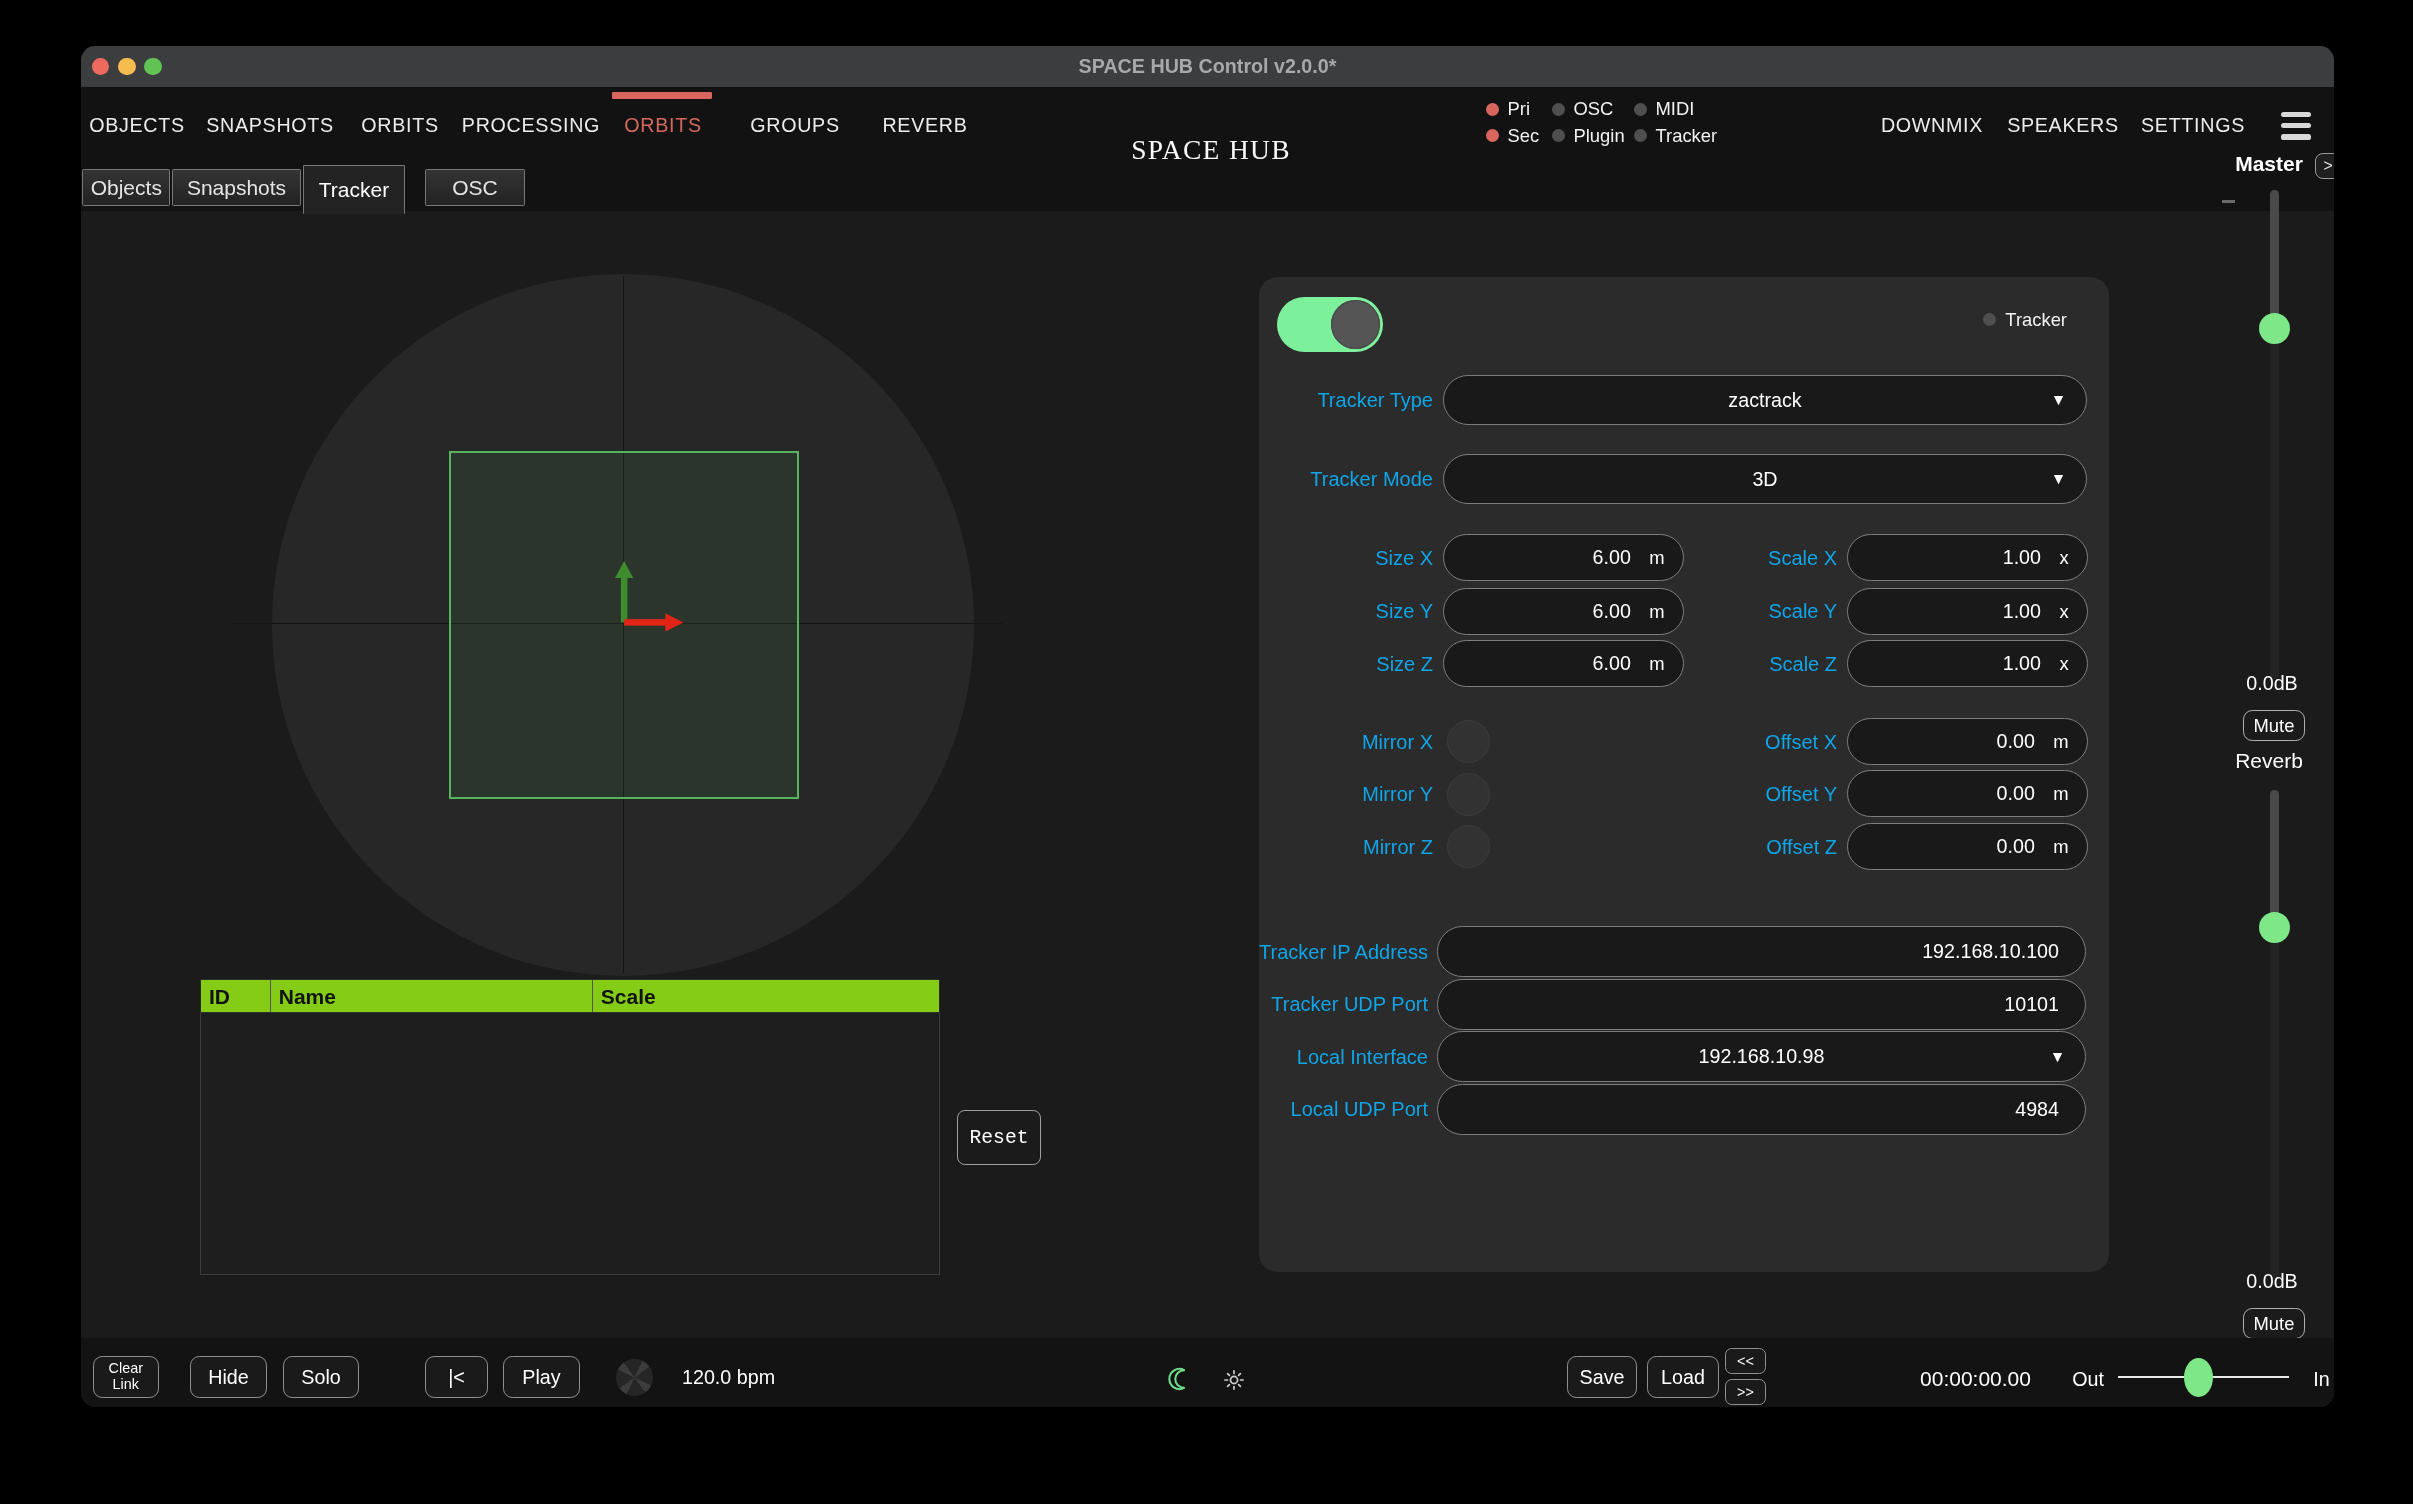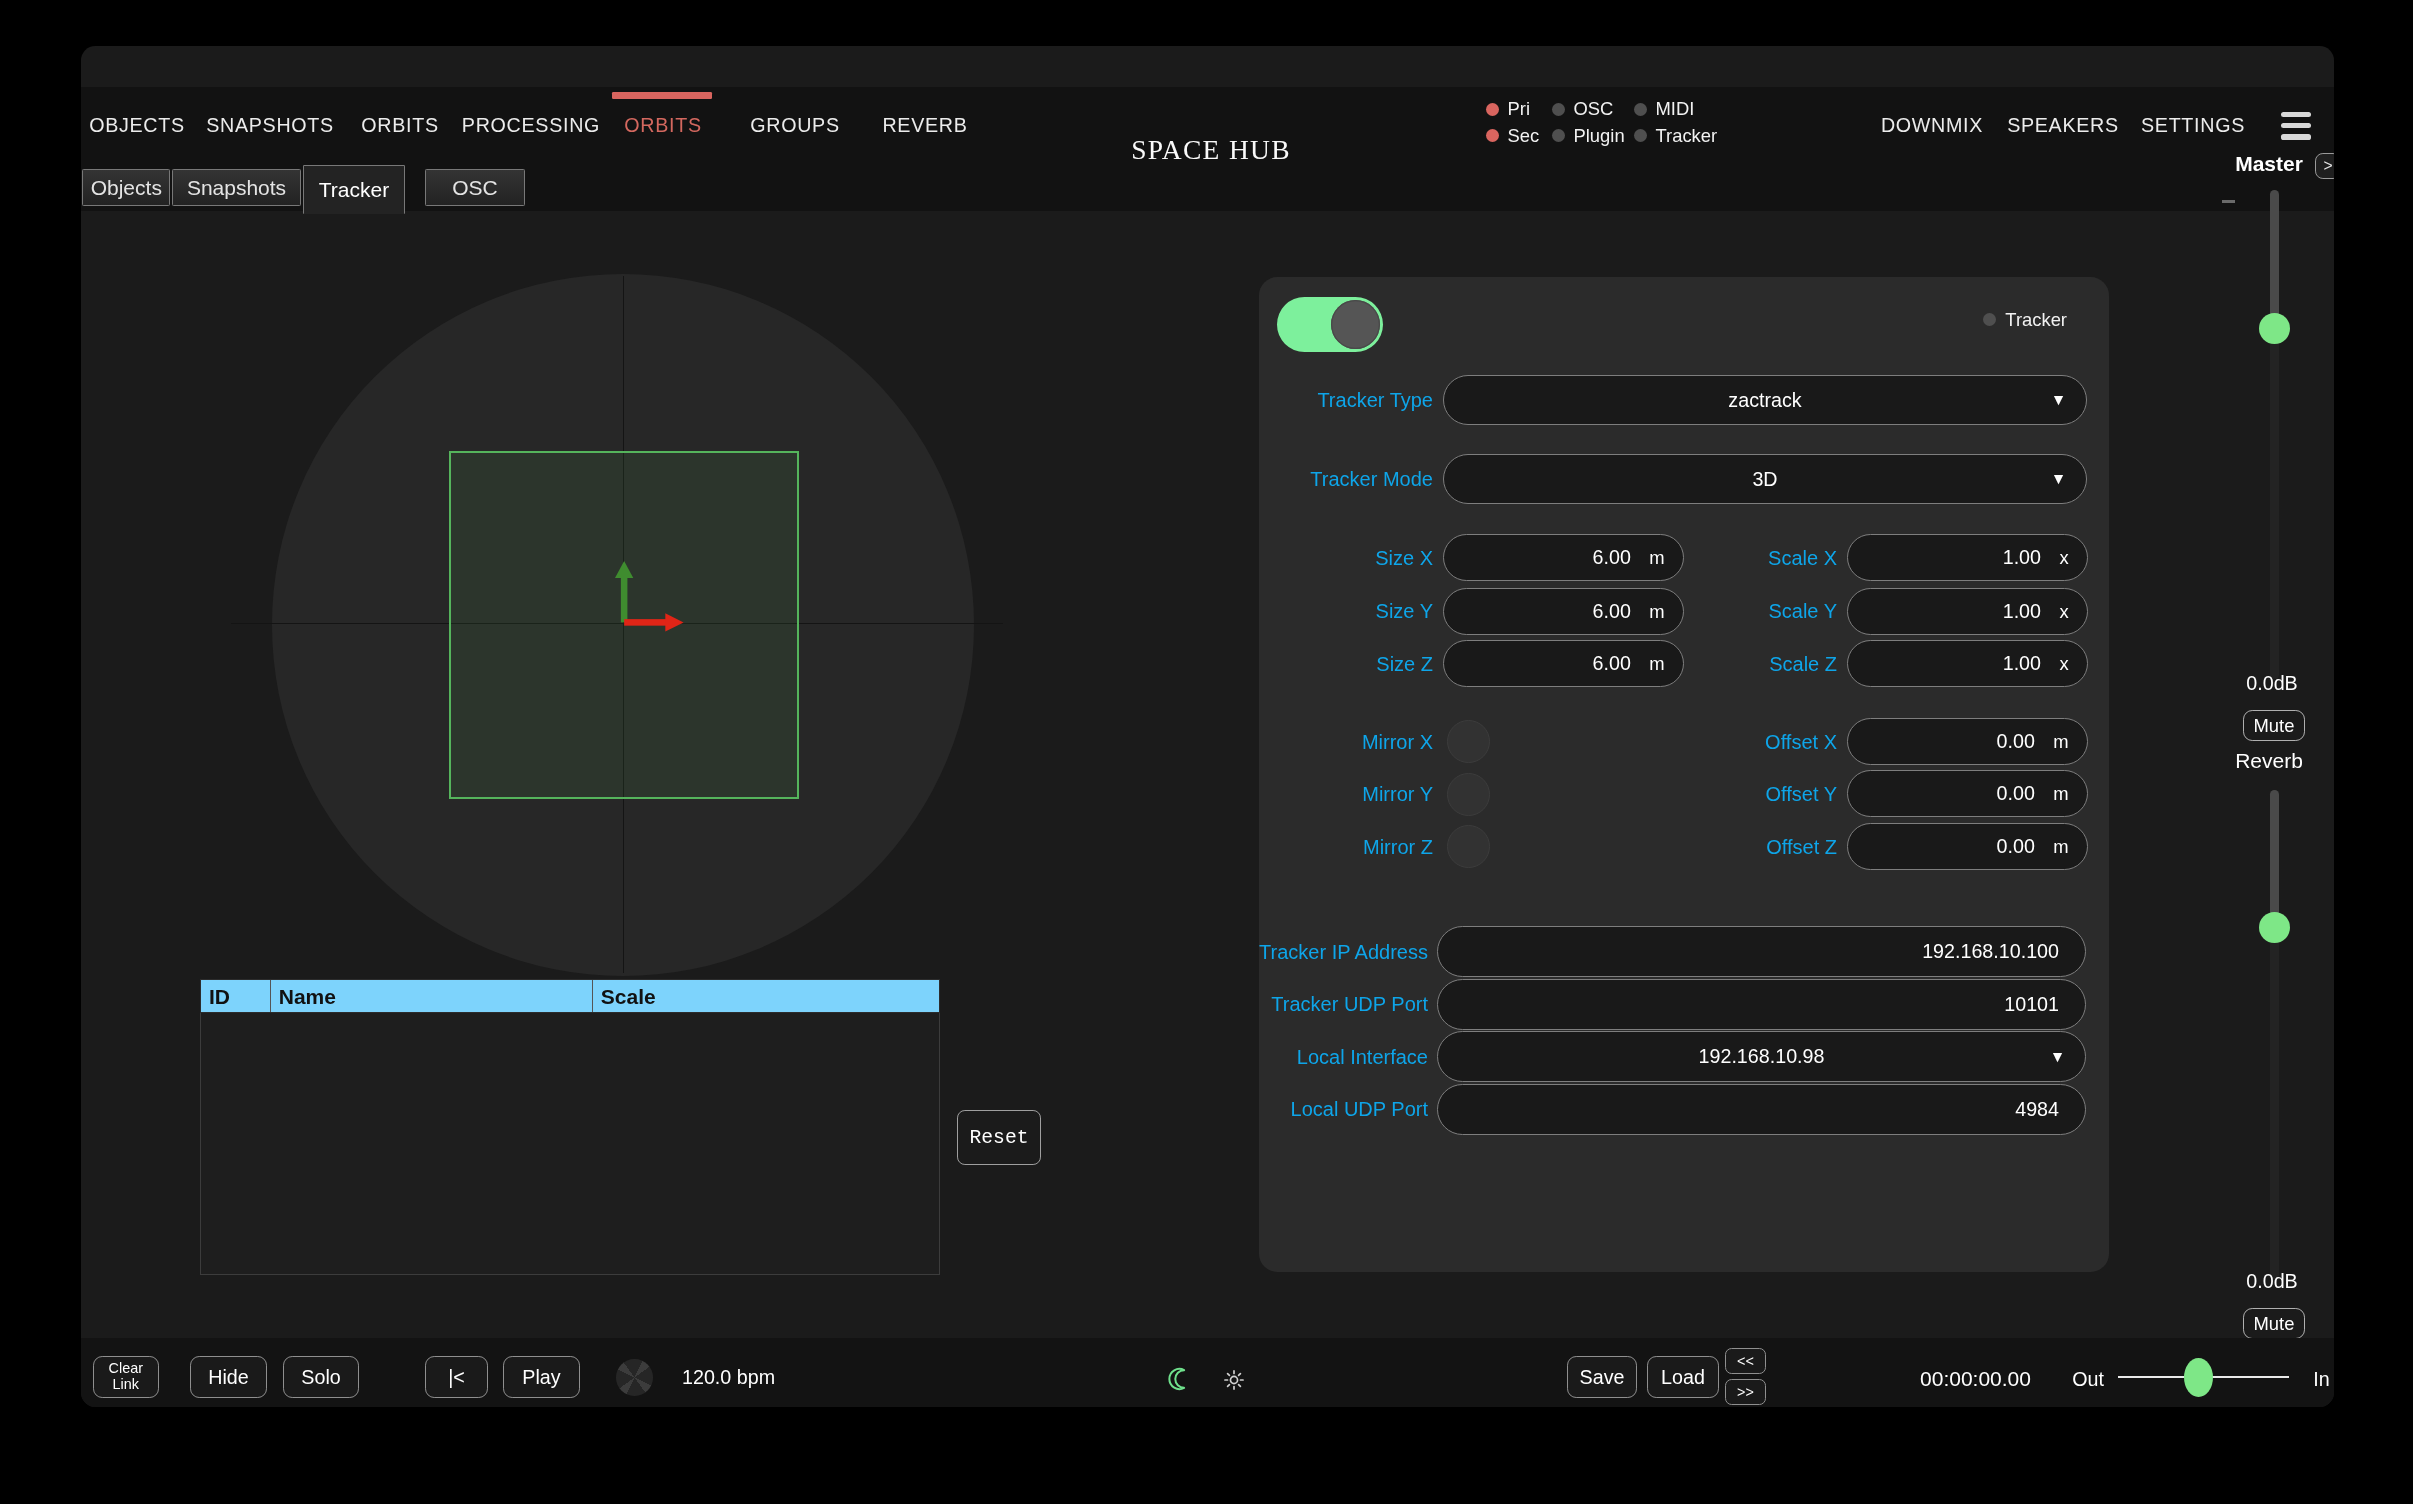--- a/index.html
+++ b/index.html
@@ -47,21 +47,21 @@
   
   .viz-circle{position:absolute;left:191px;top:228px;width:702px;height:702px;border-radius:50%;background:#272727;}
   .axis-v{position:absolute;left:542px;top:230px;width:1.3px;height:697px;background:#141414;}
   .axis-h{position:absolute;left:150px;top:577px;width:772px;height:1.3px;background:#141414;}
   .bound-square{position:absolute;left:368px;top:405px;width:350px;height:348px;box-sizing:border-box;
                 border:2px solid #55b45c;background:rgba(85,180,92,0.10);}
   .origin-arrows{position:absolute;left:522px;top:498px;}
 
   
   .ttable-head{position:absolute;left:119px;top:933px;width:740px;height:34px;display:flex;
-               background:#7dd3fc;border:0.7px solid #2c2c2c;box-sizing:border-box;}
+               background:#84cc16;border:0.7px solid #2c2c2c;box-sizing:border-box;}
   .ttable-head div{line-height:33px;font-size:21px;font-weight:700;color:#111;
                    padding-left:7.9px;border-right:1.3px solid #555;box-sizing:border-box;}
   .ttable-head div:last-child{border-right:none;}
   .ttable-body{position:absolute;left:119px;top:967px;width:740px;height:262px;background:#1e1e1e;
                border:0.7px solid #3c3c3c;border-top:none;box-sizing:border-box;}
 
   .reset-btn{position:absolute;left:876px;top:1064px;width:84px;height:55px;background:transparent;
              border:1.3px solid #9f9f9f;border-radius:7.9px;color:#fff;font-size:19.7px;
              display:flex;align-items:center;justify-content:center;cursor:pointer;
              font-family:Liberation Mono, monospace;}
@@ -113,20 +113,26 @@
   .io-label{position:absolute;top:1322px;font-size:19.7px;color:#fff;text-align:center;}
   .io-line{position:absolute;left:2037px;top:1330px;width:171px;height:2px;background:#e9e9e9;cursor:pointer;}
   .io-knob{position:absolute;left:2103px;top:1312px;width:29px;height:39px;border-radius:50%;background:#7ee787;cursor:grab;}
 </style>
 </head>
 <body>
 
 <div class="stage">
   <div class="window">
 
+    <div class="titlebar">
+      <div class="tlight tl-red"></div>
+      <div class="tlight tl-yellow"></div>
+      <div class="tlight tl-green"></div>
+      <div class="win-title">SPACE HUB Control v2.0.0*</div>
+    </div>
 
     <div class="menubar">
       <div class="menu-underline"></div>
       <div class="menu-item" style="left:56px">OBJECTS</div>
       <div class="menu-item" style="left:189px">SNAPSHOTS</div>
       <div class="menu-item" style="left:319px">ORBITS</div>
       <div class="menu-item" style="left:450px">PROCESSING</div>
       <div class="menu-item active" style="left:582px">ORBITS</div>
       <div class="menu-item" style="left:714px">GROUPS</div>
       <div class="menu-item" style="left:844px">REVERB</div>

